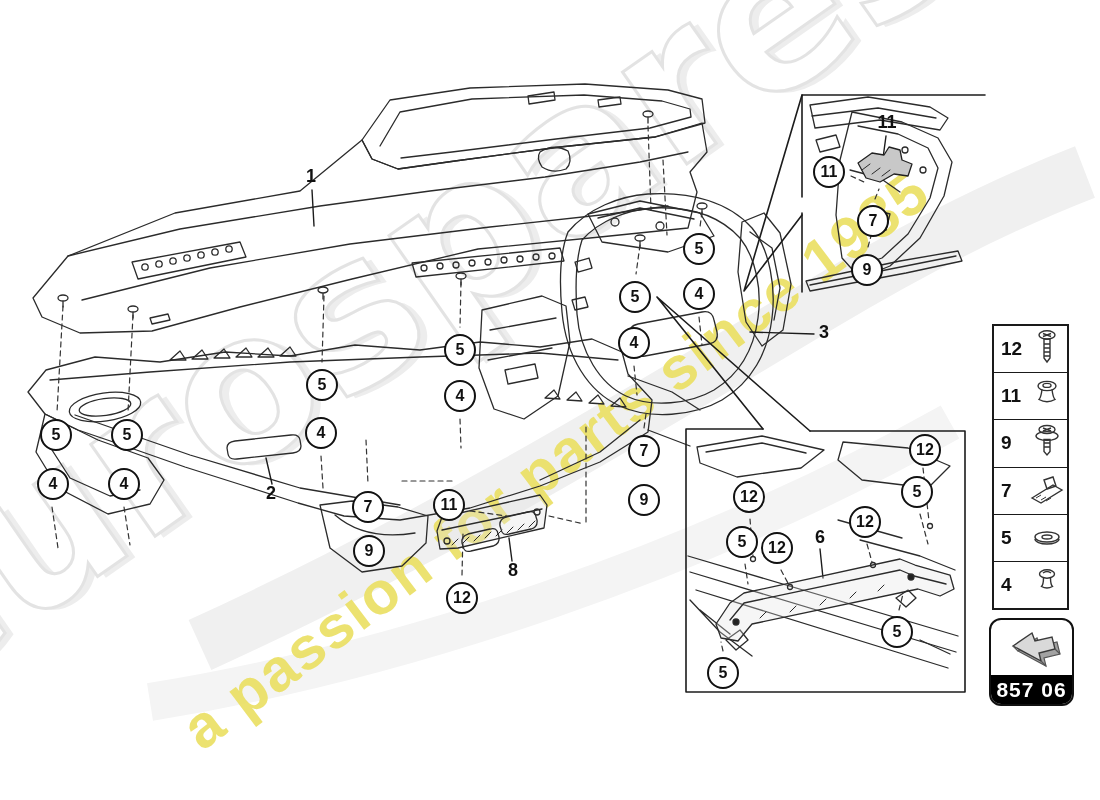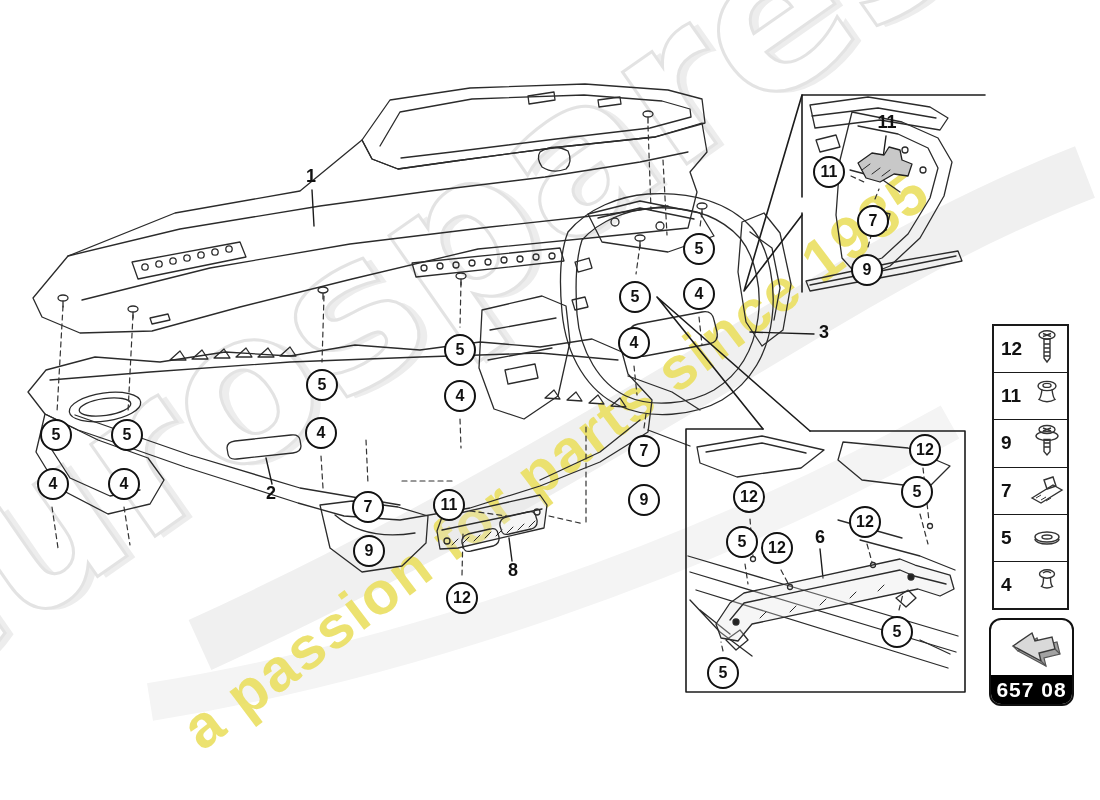--- a/index.html
+++ b/index.html
@@ -306,14 +306,14 @@
 </div>
 
 <div class="part-box">
   <div class="part-box-top">
     <svg width="64" height="46" viewBox="0 0 64 46">
       <path d="M13,21 L32,8 L35,16 L52,12 L55,24 L39,28 L41,36 Z" fill="#a2a2a2" stroke="#555" stroke-width="1.2" transform="translate(5,5)"></path>
       <path d="M13,21 L32,8 L35,16 L52,12 L55,24 L39,28 L41,36 Z" fill="#d9d9d9" stroke="#3a3a3a" stroke-width="1.4"></path>
       <path d="M13,21 l5,5 M41,36 l5,5 M55,24 l5,5" stroke="#555" stroke-width="1.2"></path>
     </svg>
   </div>
-  <div class="part-box-band">657 08</div>
+  <div class="part-box-band">857 06</div>
 </div>
 
 </body></html>

